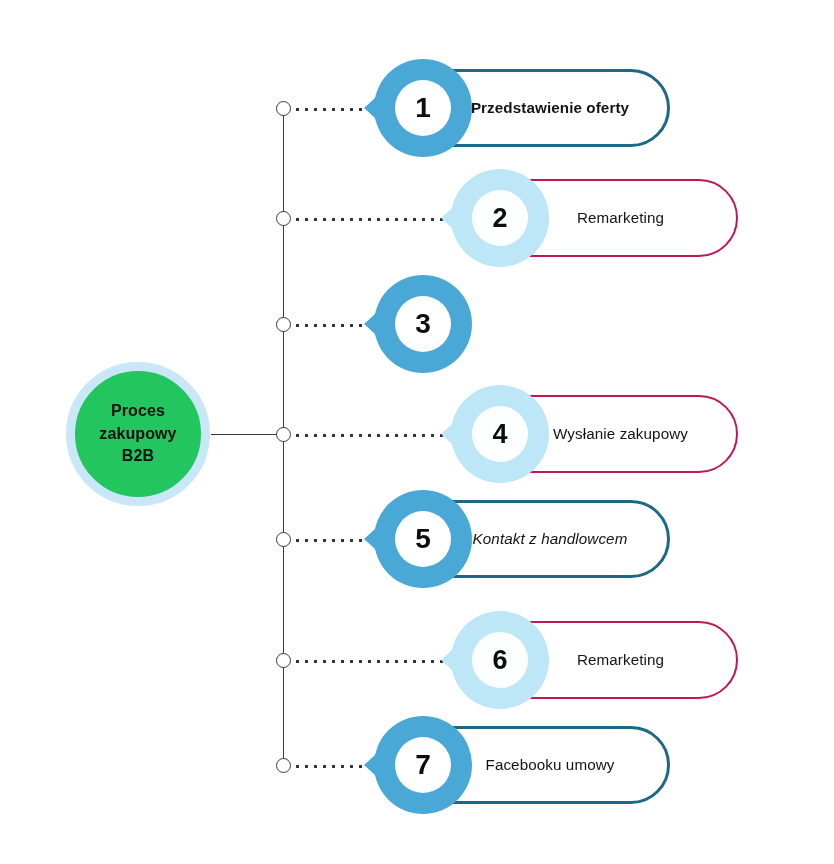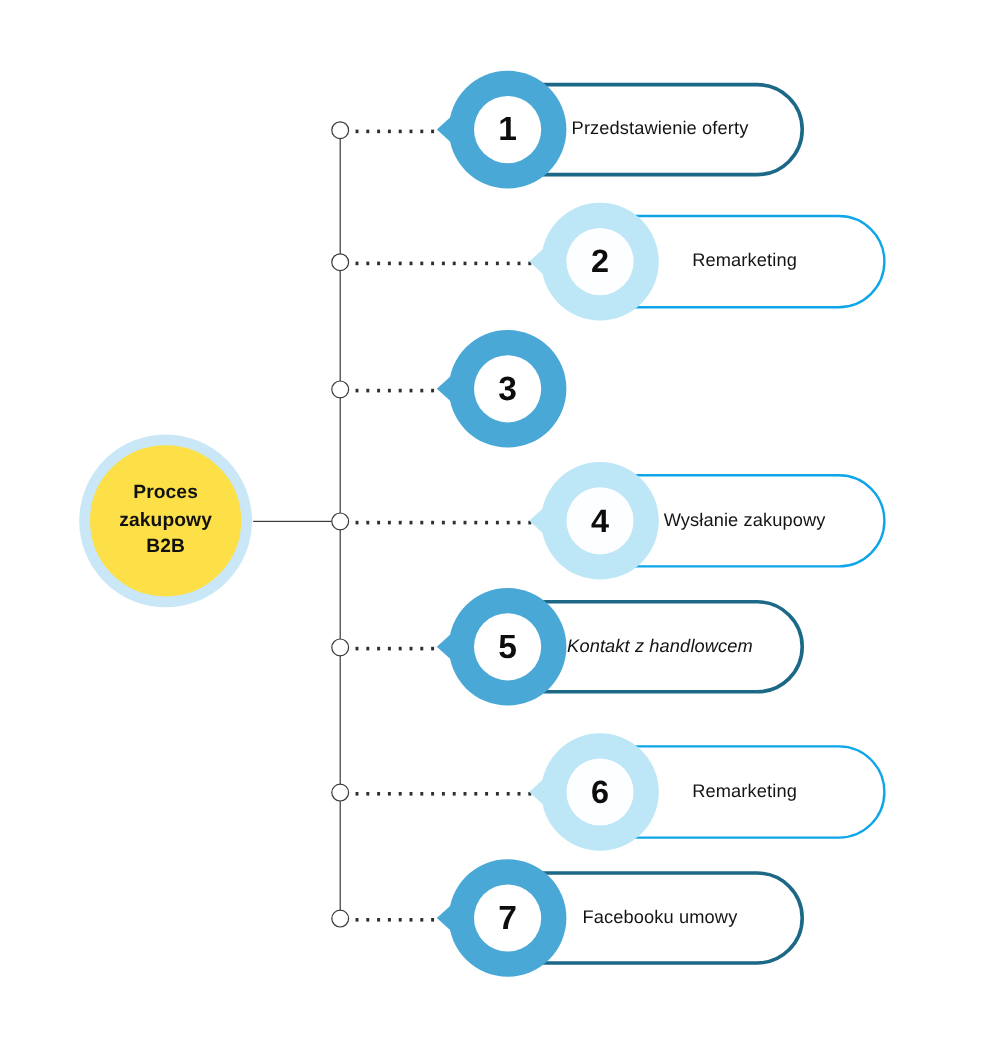--- a/index.html
+++ b/index.html
@@ -19,21 +19,21 @@
   }
 
   
   .hub {
     position: absolute;
     left: 66px;
     top: 362px;
     width: 144px;
     height: 144px;
     border-radius: 50%;
-    background: #fde047;
+    background: #22c55e;
     border: 9px solid #c9e7f6;
     display: flex;
     align-items: center;
     justify-content: center;
     z-index: 5;
   }
   .hub-label {
     text-align: center;
     font-size: 16px;
     font-weight: bold;
@@ -100,21 +100,21 @@
     position: absolute;
     top: 14px;
     height: 78px;
     border-radius: 39px;
     background: #ffffff;
     display: flex;
     align-items: center;
     z-index: 3;
   }
   .row.dark  .pill { border: 3px solid #1b6887; }
-  .row.light .pill { border: 2px solid #0ea5e9; }
+  .row.light .pill { border: 2px solid #be185d; }
 
   .pill-text {
     font-size: 15.2px;
     line-height: 1.42;
     color: #141414;
     letter-spacing: .1px;
     text-align: center;
     width: 100%;
     padding-left: 58px;
     padding-right: 16px;
@@ -190,21 +190,21 @@
       <div>Proces</div>
       <div>zakupowy</div>
       <div>B2B</div>
     </div>
   </div>
 
   <div id="steps-host">
       <div class="row dark" style="top: 55px;">
         <div class="node"></div>
         <div class="leader" style="left: 293px; width: 100px;"></div>
-        <div class="pill" style="left: 388px; width: 282px;">
+        <div class="pill" style="left: 388px; width: 282px; font-weight: bold;">
           <div class="pill-text">
             <div>Przedstawienie oferty</div>
           </div>
         </div>
         <div class="badge-wrap" style="left: 364px;">
           <div class="arrow"></div>
           <div class="ring"></div>
           <div class="badge-num">1</div>
         </div>
       </div>

